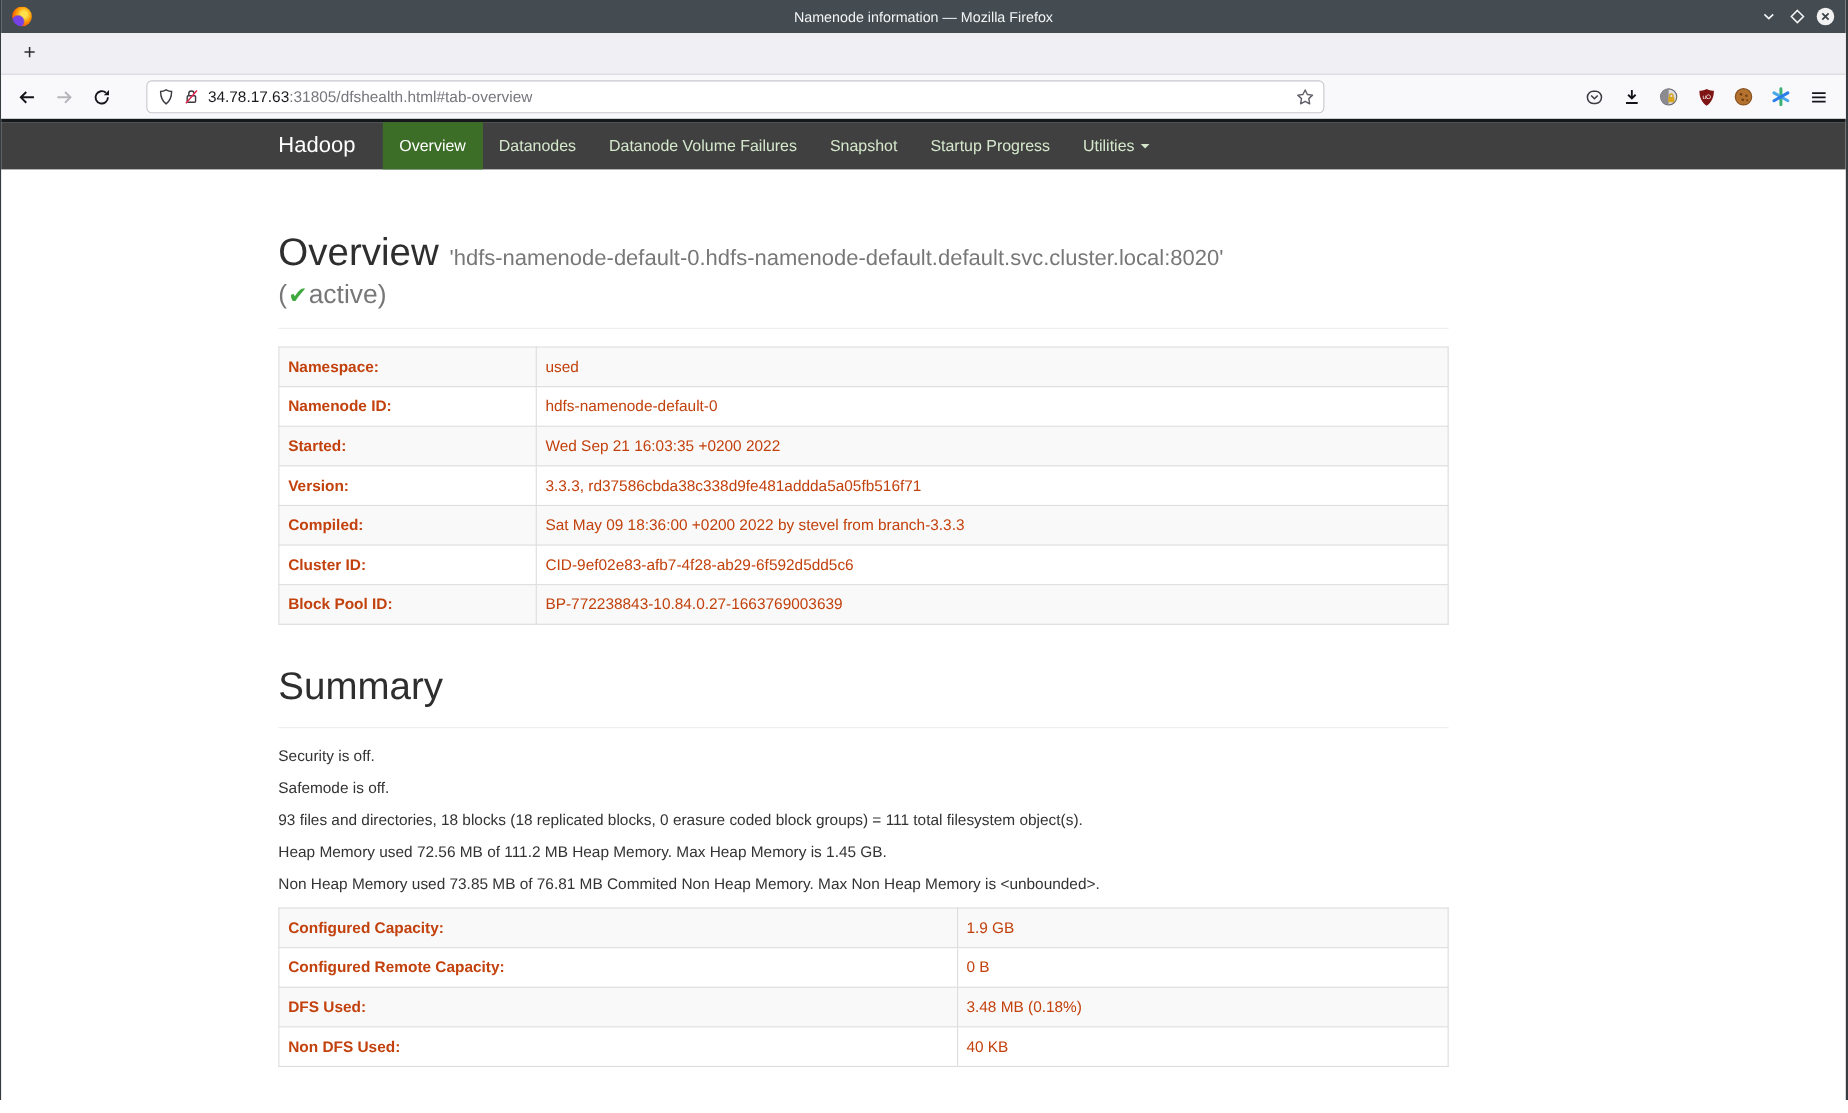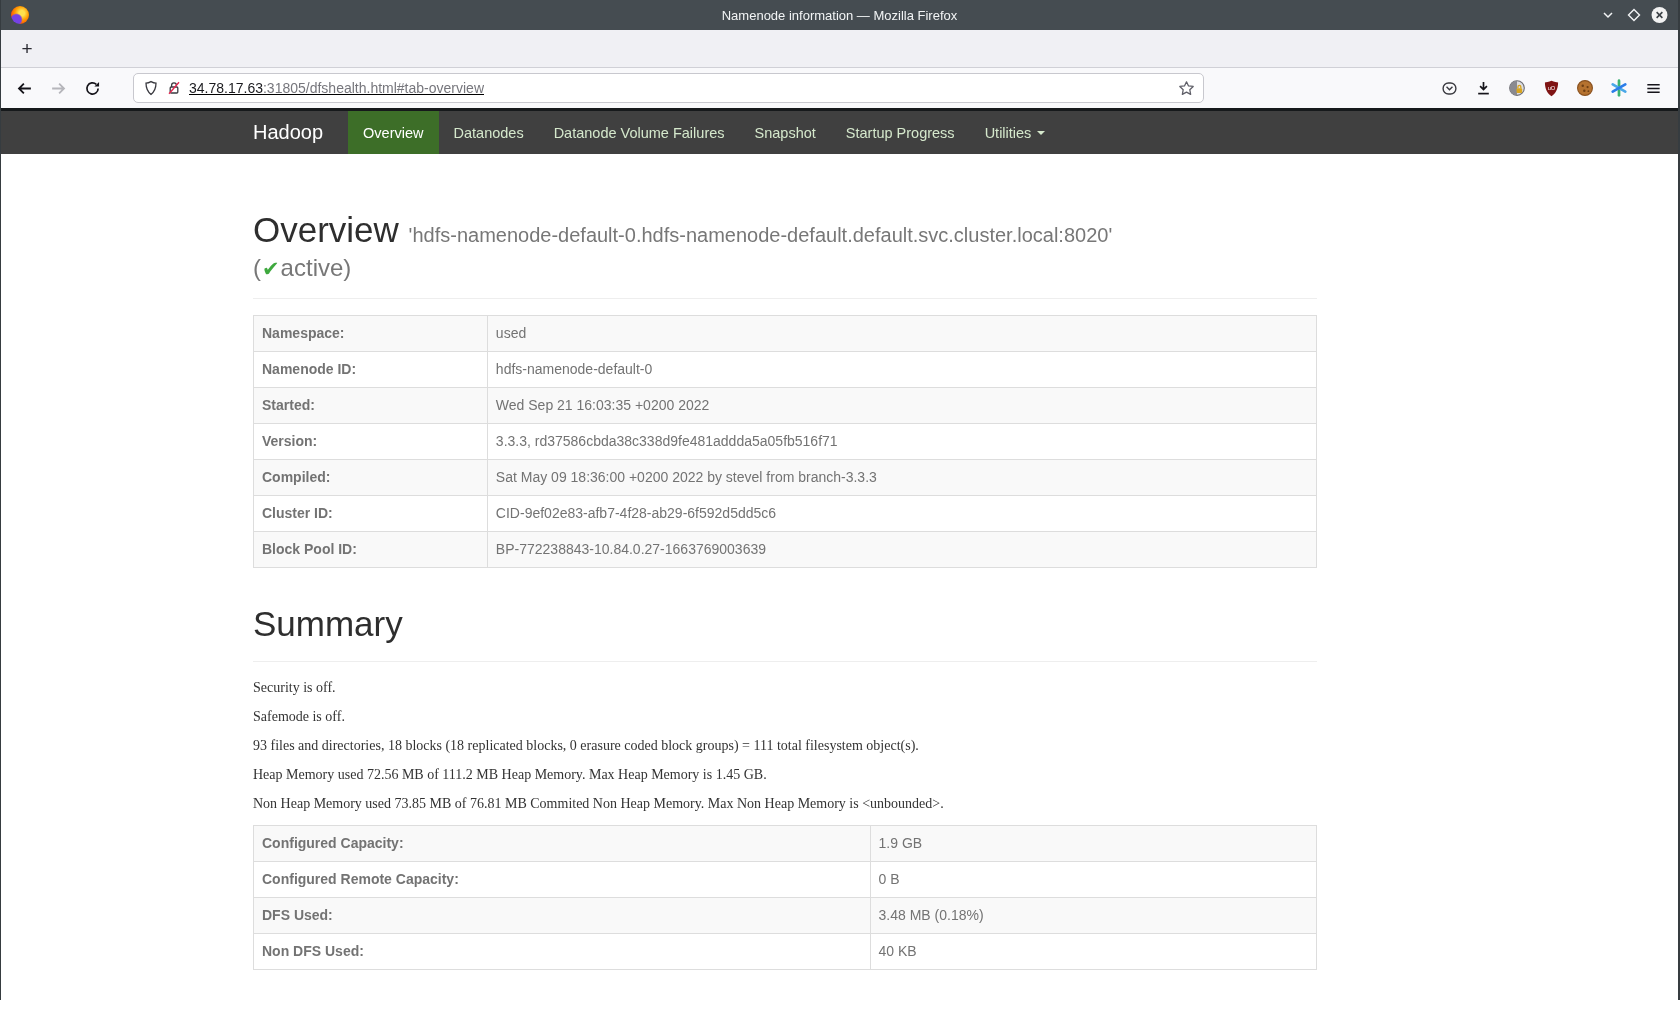--- a/index.html
+++ b/index.html
@@ -33,21 +33,21 @@
   .newtab-btn { width:30px; height:30px; margin-left:8px; display:flex; align-items:center;
     justify-content:center; font-size:19px; color:#2b2b33; border-radius:4px; }
 
   
   .toolbar { height:40px; background:#f9f9fb; display:flex; align-items:center; padding-left:6px; }
   .tb-btn { width:34px; height:32px; display:flex; align-items:center; justify-content:center;
     border-radius:4px; flex:none; }
   .urlbar { width:1071px; height:30px; margin-left:24px; background:#fff;
     border:1px solid #c8c8ce; border-radius:5px; display:flex; align-items:center;
     padding:0 8px 0 9px; gap:7px; flex:none; }
-  .url-text { font-size:14px; white-space:nowrap; overflow:hidden;text-decoration:underline; }
+  .url-text { font-size:14px; white-space:nowrap; overflow:hidden; }
   .url-host { color:#1a1a1e; }
   .url-rest { color:#76767c; }
   .url-spacer { flex:1; }
   .tb-icons { margin-left:auto; display:flex; align-items:center; padding-right:8px; }
 
   
   .chrome-sep { height:3px; background:#16191b; }
 
   
   .hnav { height:43px; background:#404040; display:flex; align-items:stretch;
@@ -63,25 +63,25 @@
 
   
   .container { width:1064px; margin-left:252px; color:#333; }
   h1 { font-size:35px; font-weight:400; color:#2e2e2e; line-height:1.15; }
   .h-overview { margin:56px 0 4px 0; }
   .h-sub { font-size:20px; font-weight:400; color:#777; }
   .status-line { font-size:24px; color:#777; margin-bottom:10px; }
   .status-check { color:#3EA93E; font-size:21px; padding:0 1px; }
   hr { border:none; border-top:1px solid #eee; margin:16px 0; }
   .h-summary { margin:36px 0 10px 0; }
-  p.sline { font-size:14px; line-height:19px; margin:0 0 10px 0; color:#333;font-family:Liberation Serif, serif; }
+  p.sline { font-size:14px; line-height:19px; margin:0 0 10px 0; color:#333; }
 
   table.info { width:100%; border-collapse:collapse; border:1px solid #ddd;
     font-size:14px; margin-top:6px; }
-  table.info td { border:1px solid #ddd; padding:8px; line-height:19px; color:#737373; }
+  table.info td { border:1px solid #ddd; padding:8px; line-height:19px; color:#c2410c; }
   table.info tr:nth-child(odd) { background:#f9f9f9; }
   table.info td.lbl { font-weight:bold; }
   table.t-node td.lbl { width:22%; }
   table.t-cap td.lbl { width:58%; }
   .t-cap-wrap { margin-top:12px; }
 
   svg { display:block; }
 </style>
 </head>
 <body>

